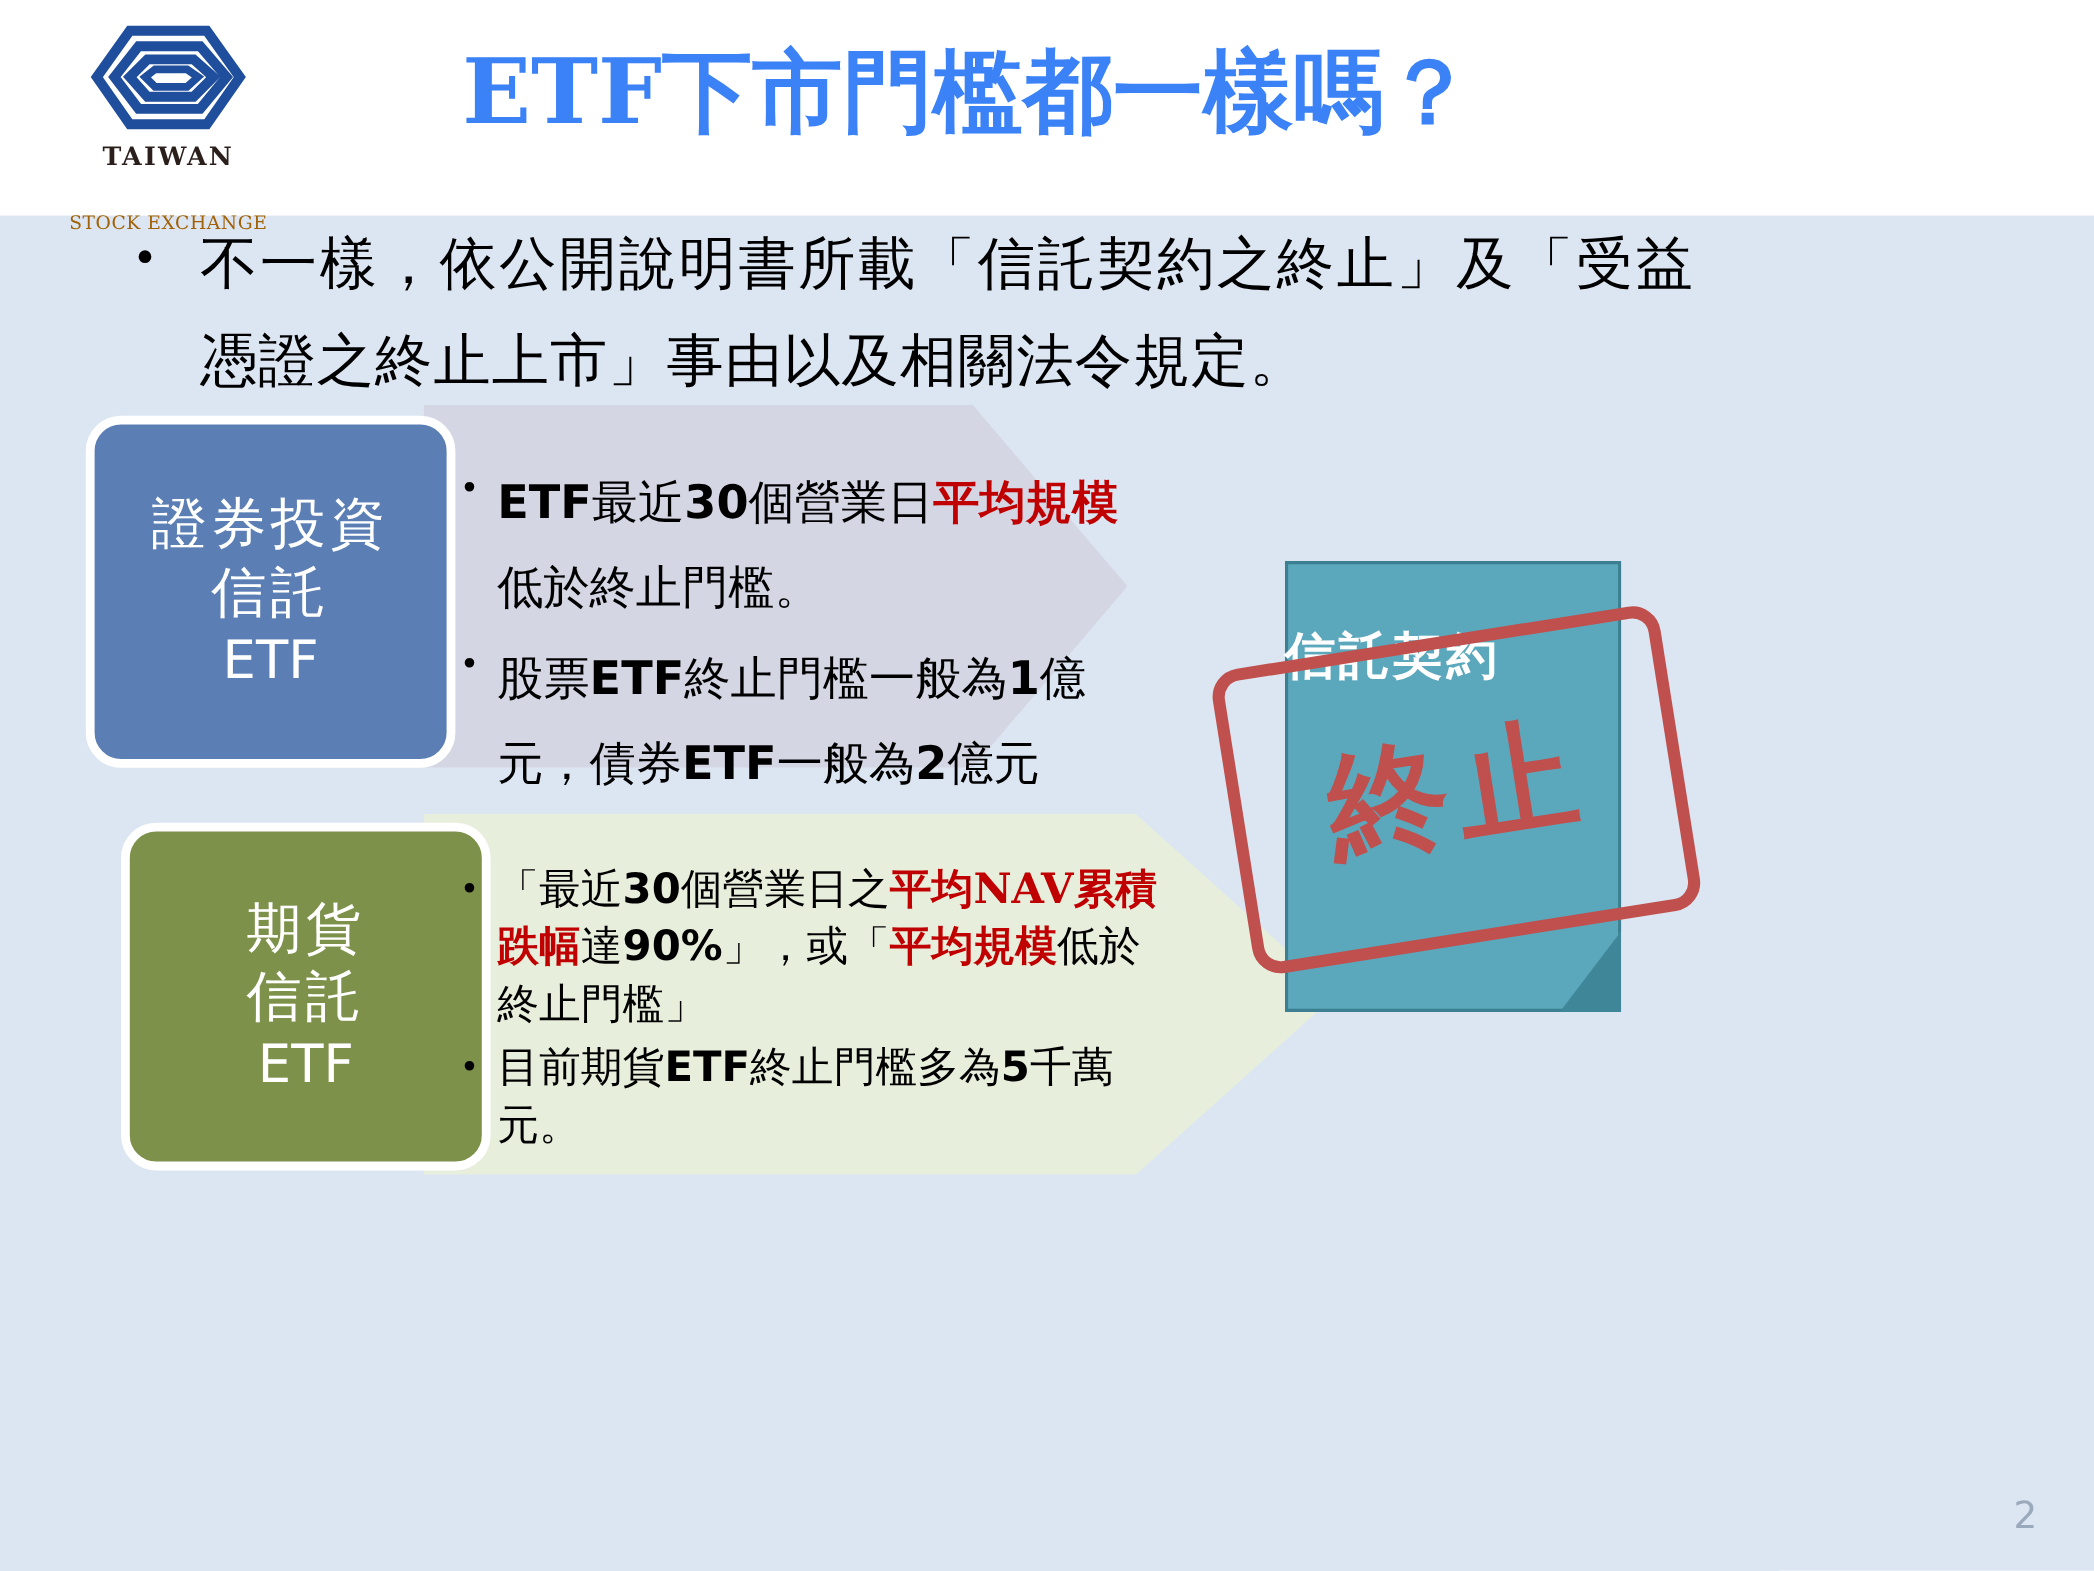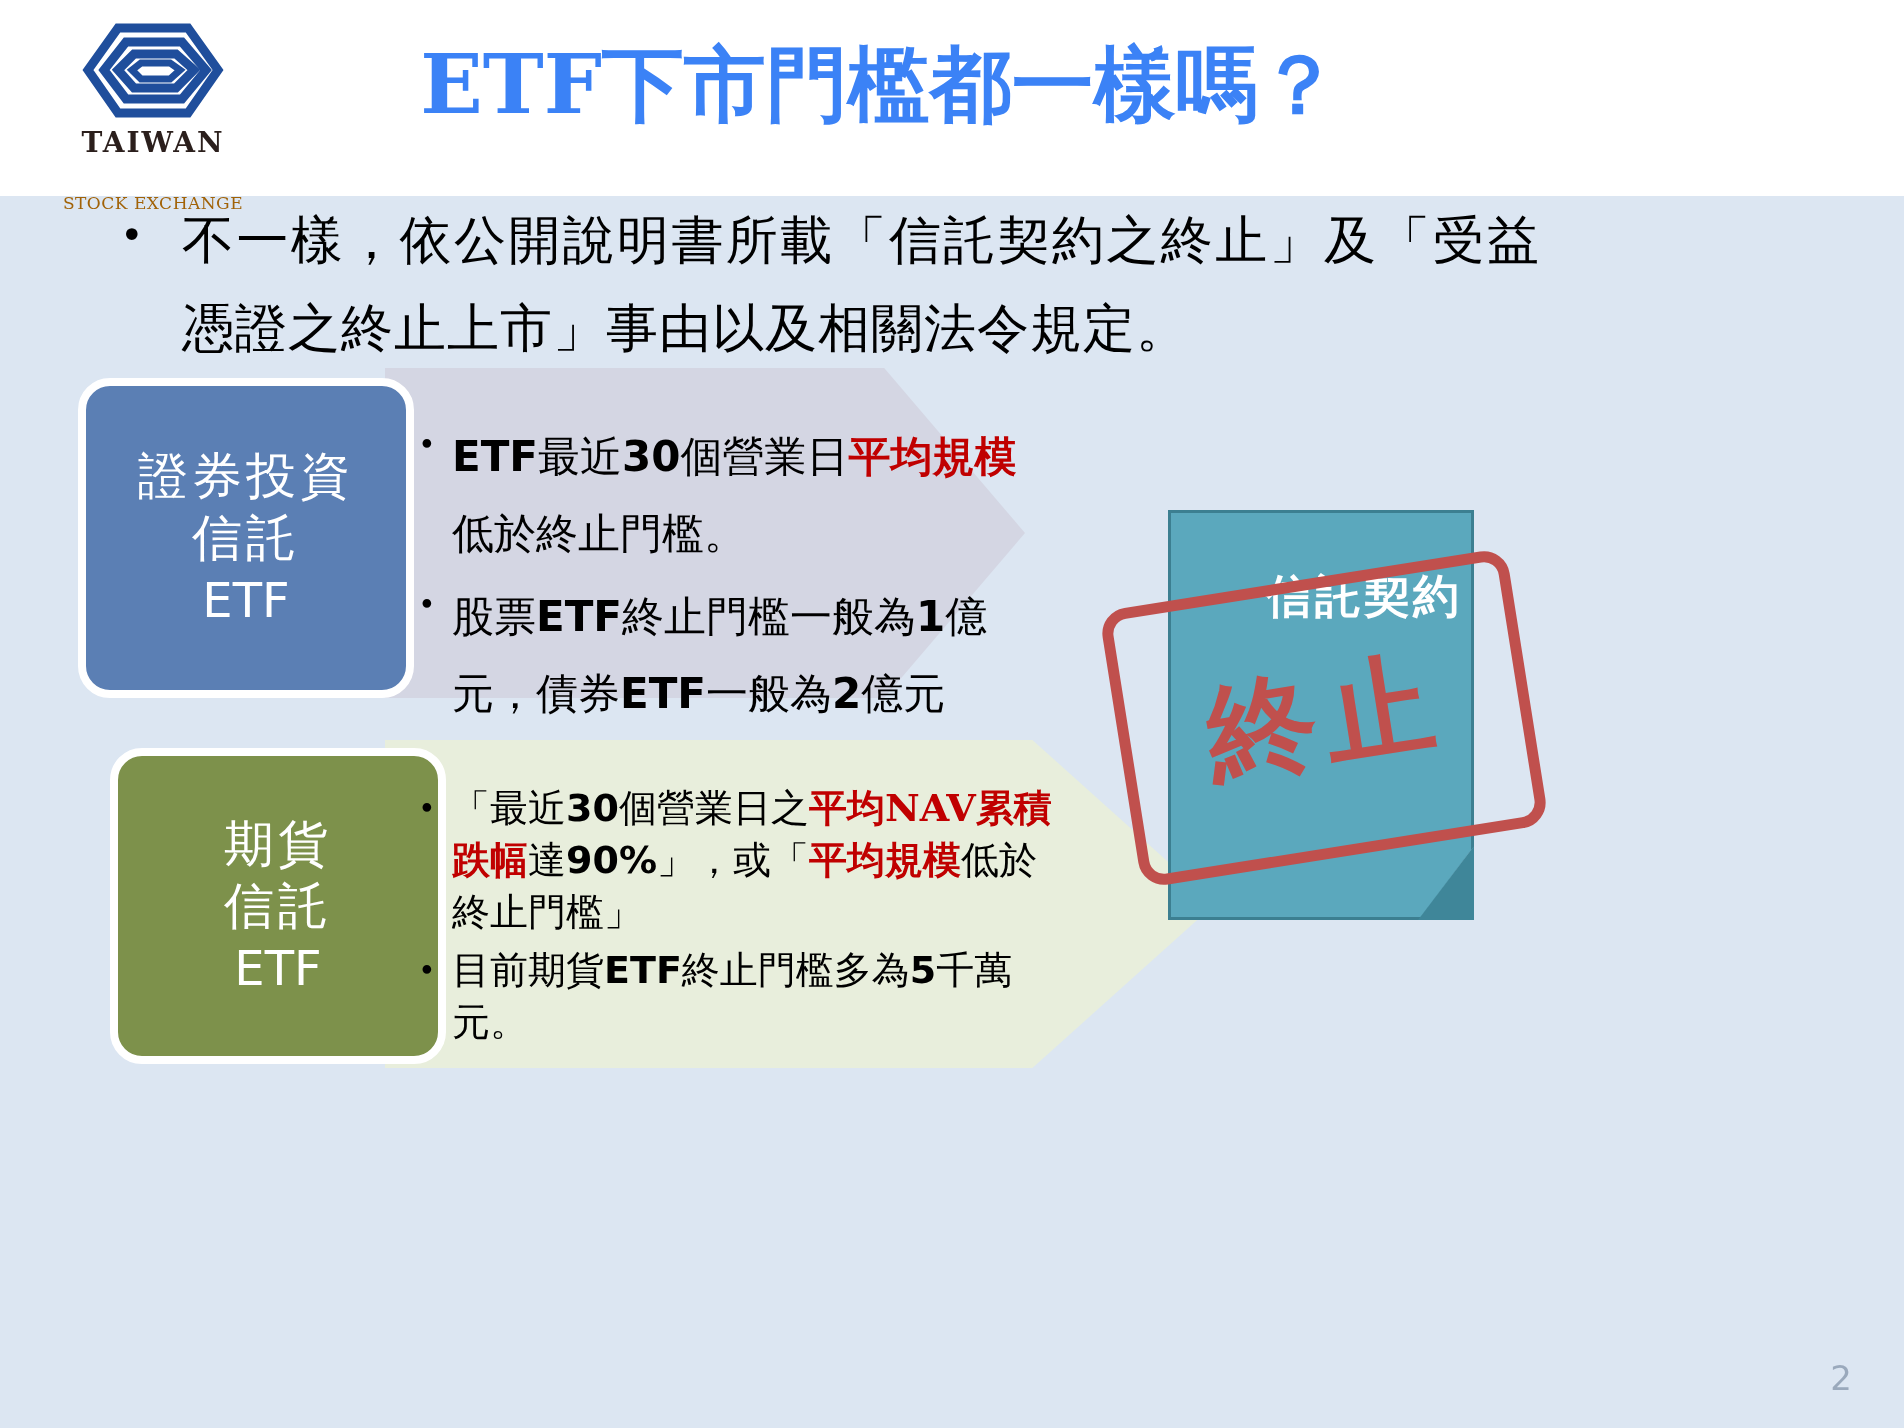--- a/index.html
+++ b/index.html
@@ -18,21 +18,21 @@
     background:#ffffff;
   }
   .logo{
     position:absolute;left:58px;top:18px;width:190px;height:165px;
     text-align:center;
   }
   .logo svg{display:block;margin:0 auto;}
   .logo .tw{
     font-family:"DejaVu Serif","Liberation Serif",serif;
     font-weight:700;letter-spacing:2px;color:#2b1f1c;
-    font-size:28px;line-height:36px;margin-top:2px;
+    font-size:23px;line-height:36px;margin-top:2px;
   }
   .logo .se{
     font-family:"DejaVu Serif","Liberation Serif",serif;
     letter-spacing:.5px;color:#a16207;font-size:17px;line-height:20px;margin-top:32px;
   }
   .slide-title{
     position:absolute;left:330px;top:34px;width:1100px;
     text-align:center;
     font-family:"DejaVu Serif","Liberation Serif",serif;
     font-weight:700;
@@ -112,22 +112,22 @@
     border:3px solid #3c7f91;
     box-sizing:border-box;
     clip-path:polygon(0 0, 100% 0, 100% 82%, 82% 100%, 0 100%);
   }
   .doc .fold{
     position:absolute;right:0;bottom:0;width:56px;height:74px;
     background:#3f8699;
     clip-path:polygon(100% 0, 100% 100%, 0 100%);
   }
   .doc .doc-title{
-    position:absolute;left:0;right:12px;top:56px;
-    text-align:right;color:#ffffff;
+    position:absolute;left:0;right:0;top:56px;
+    text-align:left;color:#ffffff;
     font-family:"DejaVu Sans","Liberation Sans",sans-serif;
     font-weight:700;font-size:46px;letter-spacing:3px;
     white-space:nowrap;
   }
 
   
   .stamp{
     position:absolute;left:1118px;top:578px;width:412px;height:280px;
     transform:rotate(-9deg);
   }

